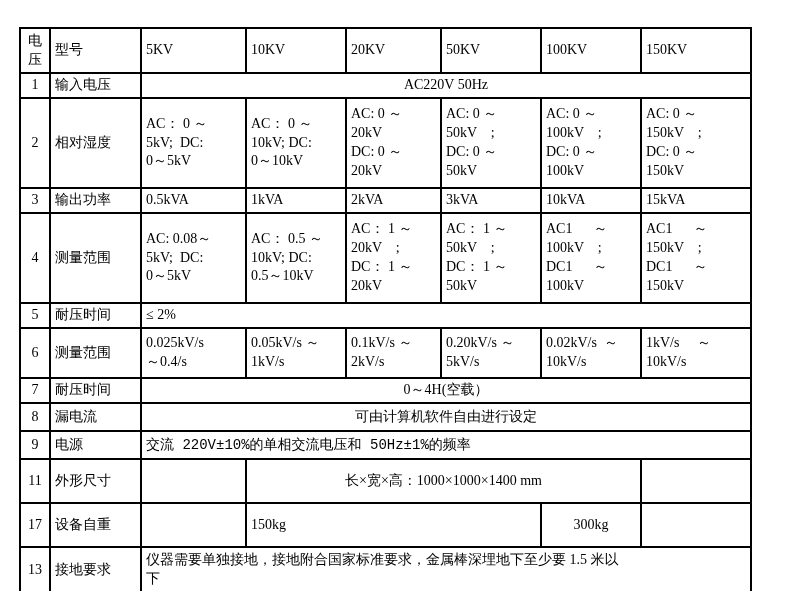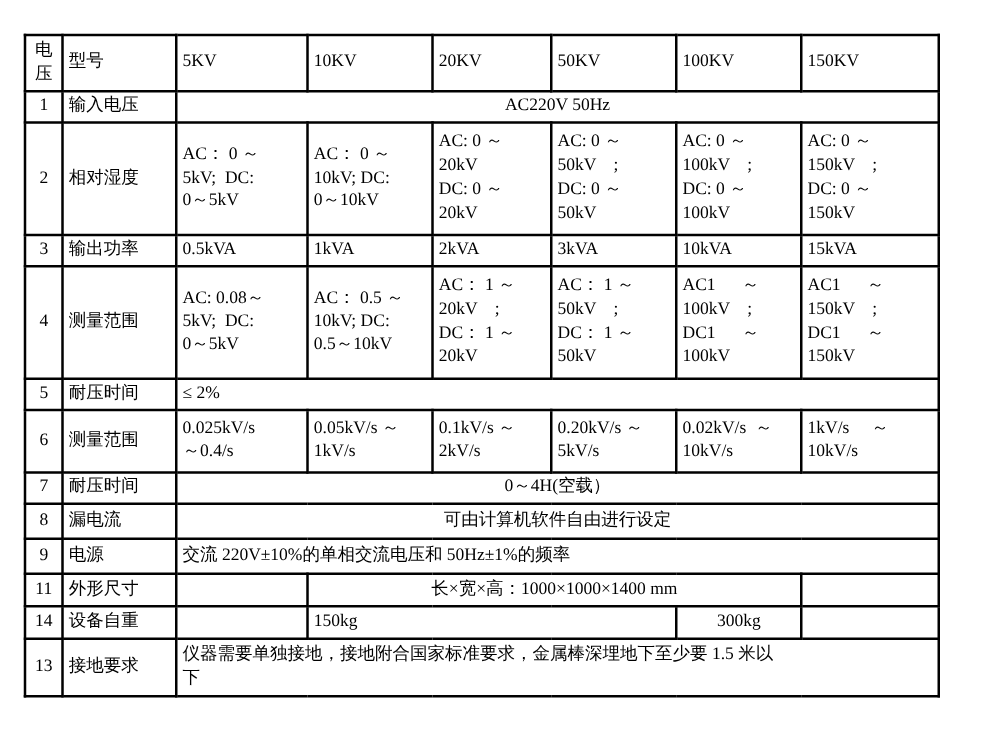--- a/index.html
+++ b/index.html
@@ -27,28 +27,28 @@
     padding: 0 4px;
     vertical-align: middle;
     overflow: hidden;
     font-weight: normal;
     line-height: 1.35;
   }
   .c-num   { text-align: center; padding: 0 1px; }
   .c-corner{ text-align: center; line-height: 18px; padding: 0 1px; }
   .pre     { white-space: pre-wrap; line-height: 21px; padding: 2px 4px; }
   .center  { text-align: center; }
-  .padL    { padding-left: 12px; }
+  .padL    { padding-left: 12px; font-family: Liberation Mono, monospace; }
   .padS    { padding-left: 6px; }
   .r-head  { height: 45px; }
   .h25 { height: 25px; }
   .h90 { height: 90px; }
   .h50 { height: 50px; }
   .h28 { height: 28px; }
-  .h26 { height: 26px; }
+  .h26 { height: 44px; }
   .h46 { height: 46px; }
 </style>
 </head>
 <body>
 
 <div class="canvas">
   <table class="spec-table">
     <colgroup>
       <col style="width:30px">
         <col style="width:91px">
@@ -186,21 +186,21 @@
 
       <tr class="h26">
         <td class="c-num">11</td>
         <td>外形尺寸</td>
         <td></td>
         <td class="center" colspan="4">长×宽×高：1000×1000×1400 mm</td>
         <td></td>
       </tr>
 
       <tr class="h26">
-        <td class="c-num">14</td>
+        <td class="c-num">17</td>
         <td>设备自重</td>
         <td></td>
         <td colspan="3">150kg</td>
         <td class="center">300kg</td>
         <td></td>
       </tr>
 
       <tr class="h46">
         <td class="c-num">13</td>
         <td>接地要求</td>

